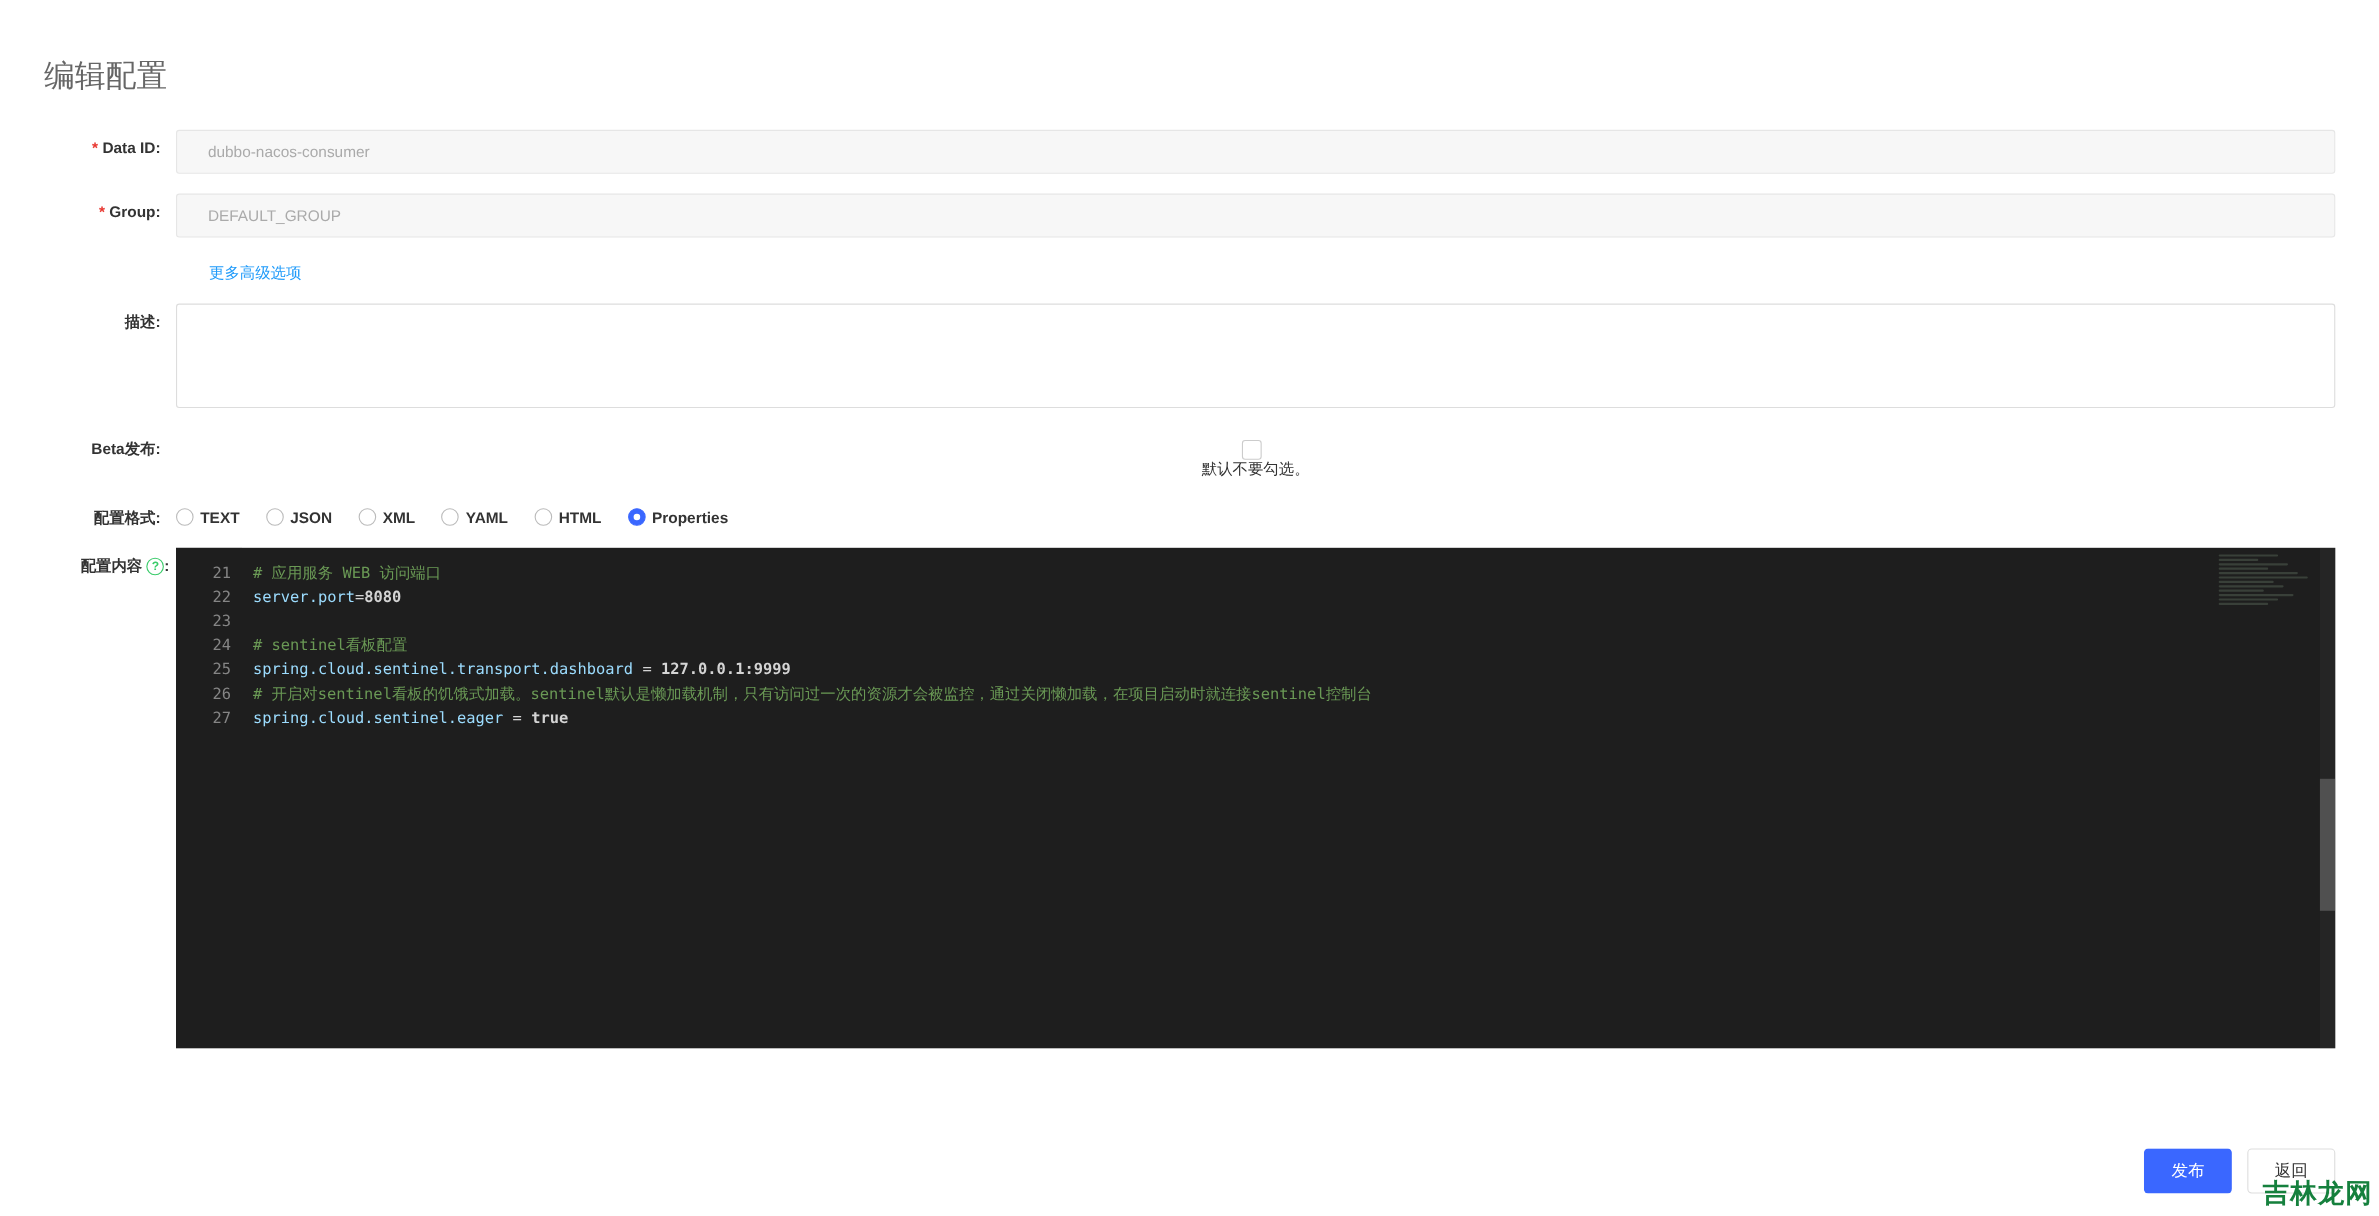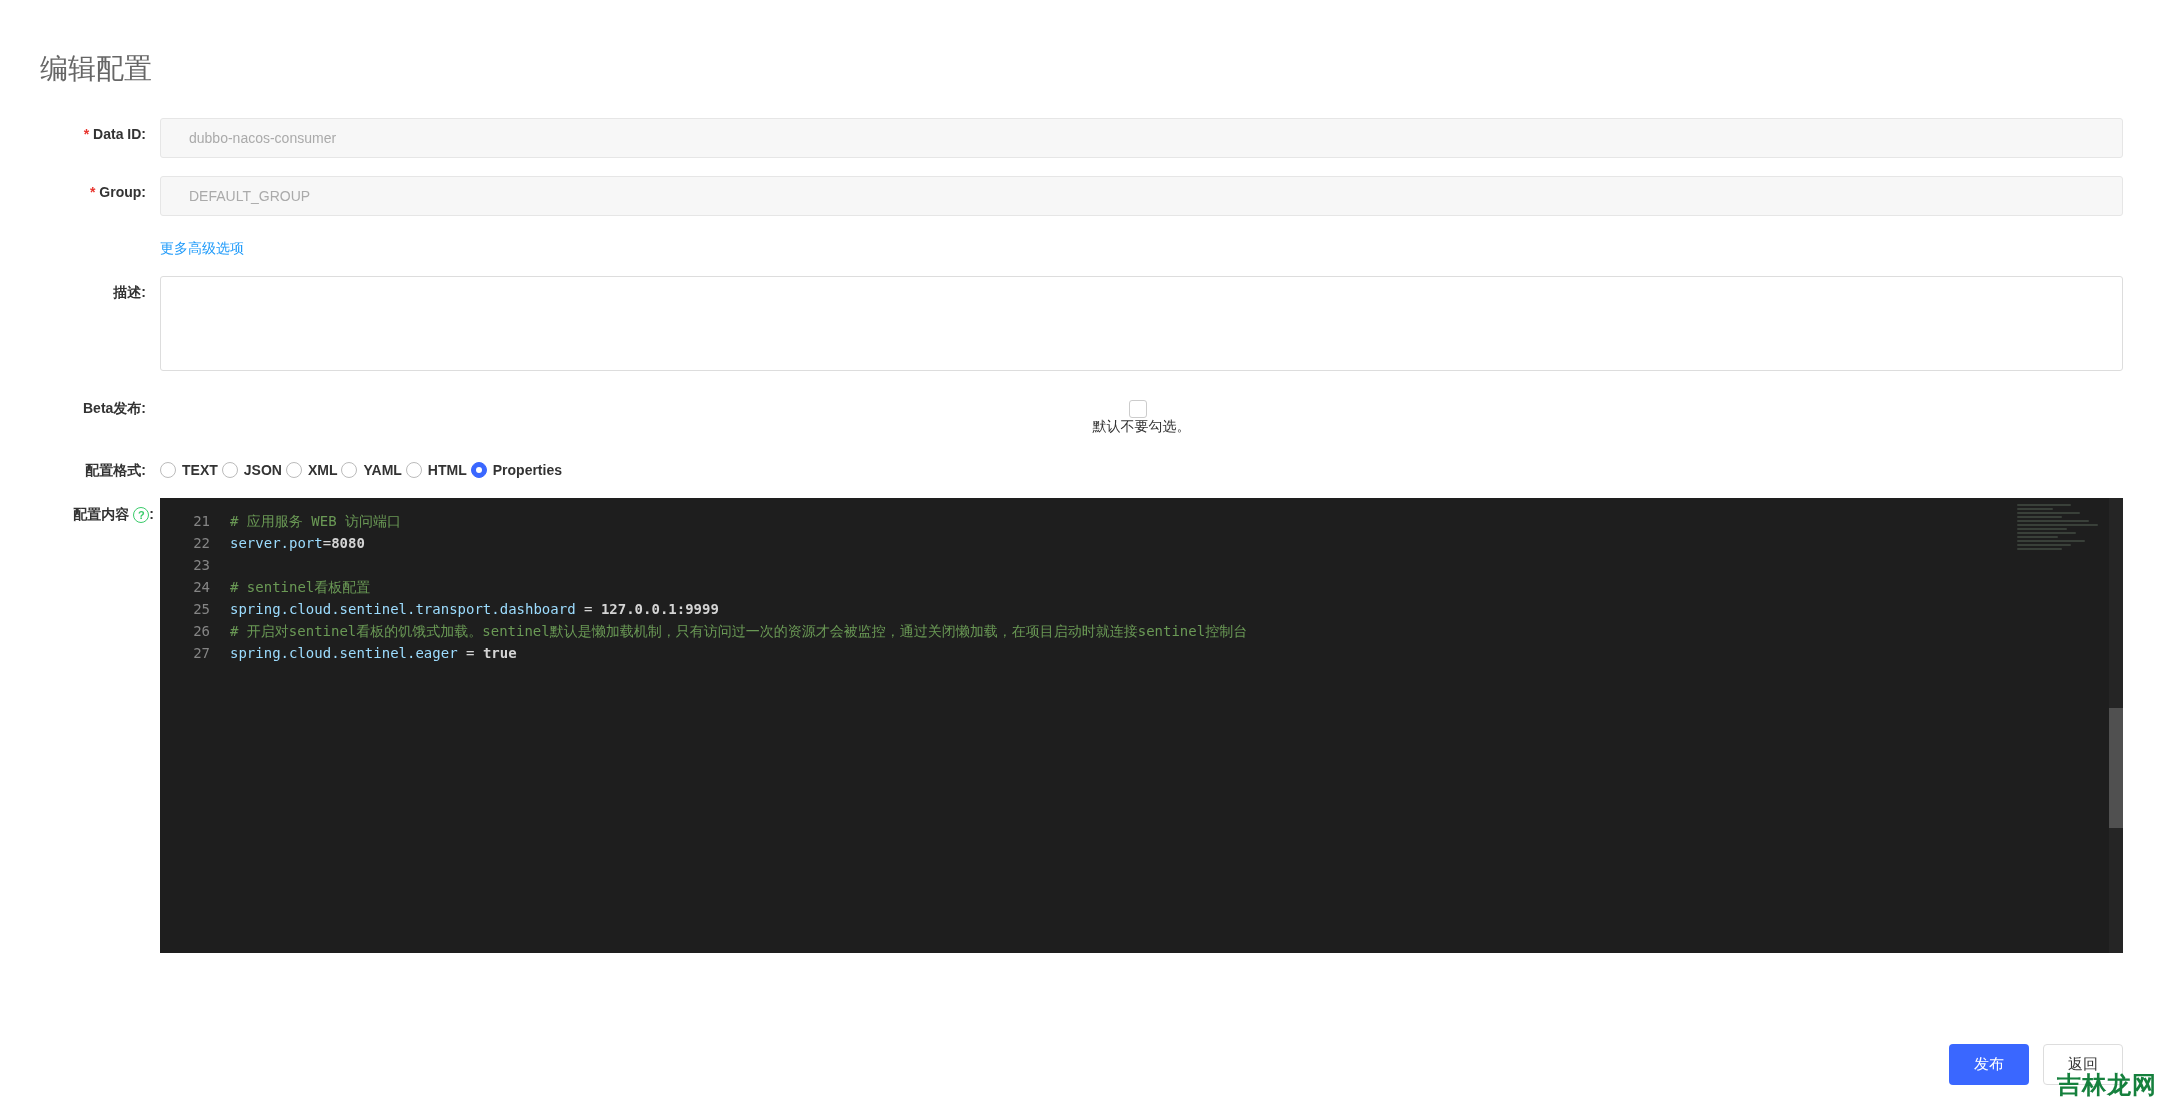--- a/index.html
+++ b/index.html
@@ -47,40 +47,41 @@
     color: #aaa;
     font-size: 14px;
   }
   .text-input[disabled] { cursor: not-allowed; padding-left: 28px; }
   .adv-link {
     color: #209bfa;
     font-size: 14px;
     cursor: pointer;
     display: inline-block;
     padding-top: 6px;
+    margin-left: 30px;
   }
   .textarea {
     width: 100%;
     height: 95px;
     border: 1px solid #ddd;
     border-radius: 3px;
     padding: 10px;
     resize: none;
     font-family: inherit;
     font-size: 14px;
   }
   .checkbox-wrap { display: flex; align-items: center; padding-top: 8px; flex-direction: column; }
   .checkbox {
     width: 18px; height: 18px;
     border: 1px solid #ccc;
     border-radius: 3px;
     margin-right: 8px;
     background: #fff;
   }
-  .radio-group { display: flex; align-items: center; gap: 4px; padding-top: 8px; }
+  .radio-group { display: flex; align-items: center; gap: 24px; padding-top: 8px; }
   .radio-item { display: inline-flex; align-items: center; cursor: pointer; font-weight: 700; color: #333; font-size: 14px; }
   .radio-outer {
     width: 16px; height: 16px;
     border: 1px solid #bbb;
     border-radius: 50%;
     margin-right: 6px;
     display: inline-flex;
     align-items: center;
     justify-content: center;
     background: #fff;

